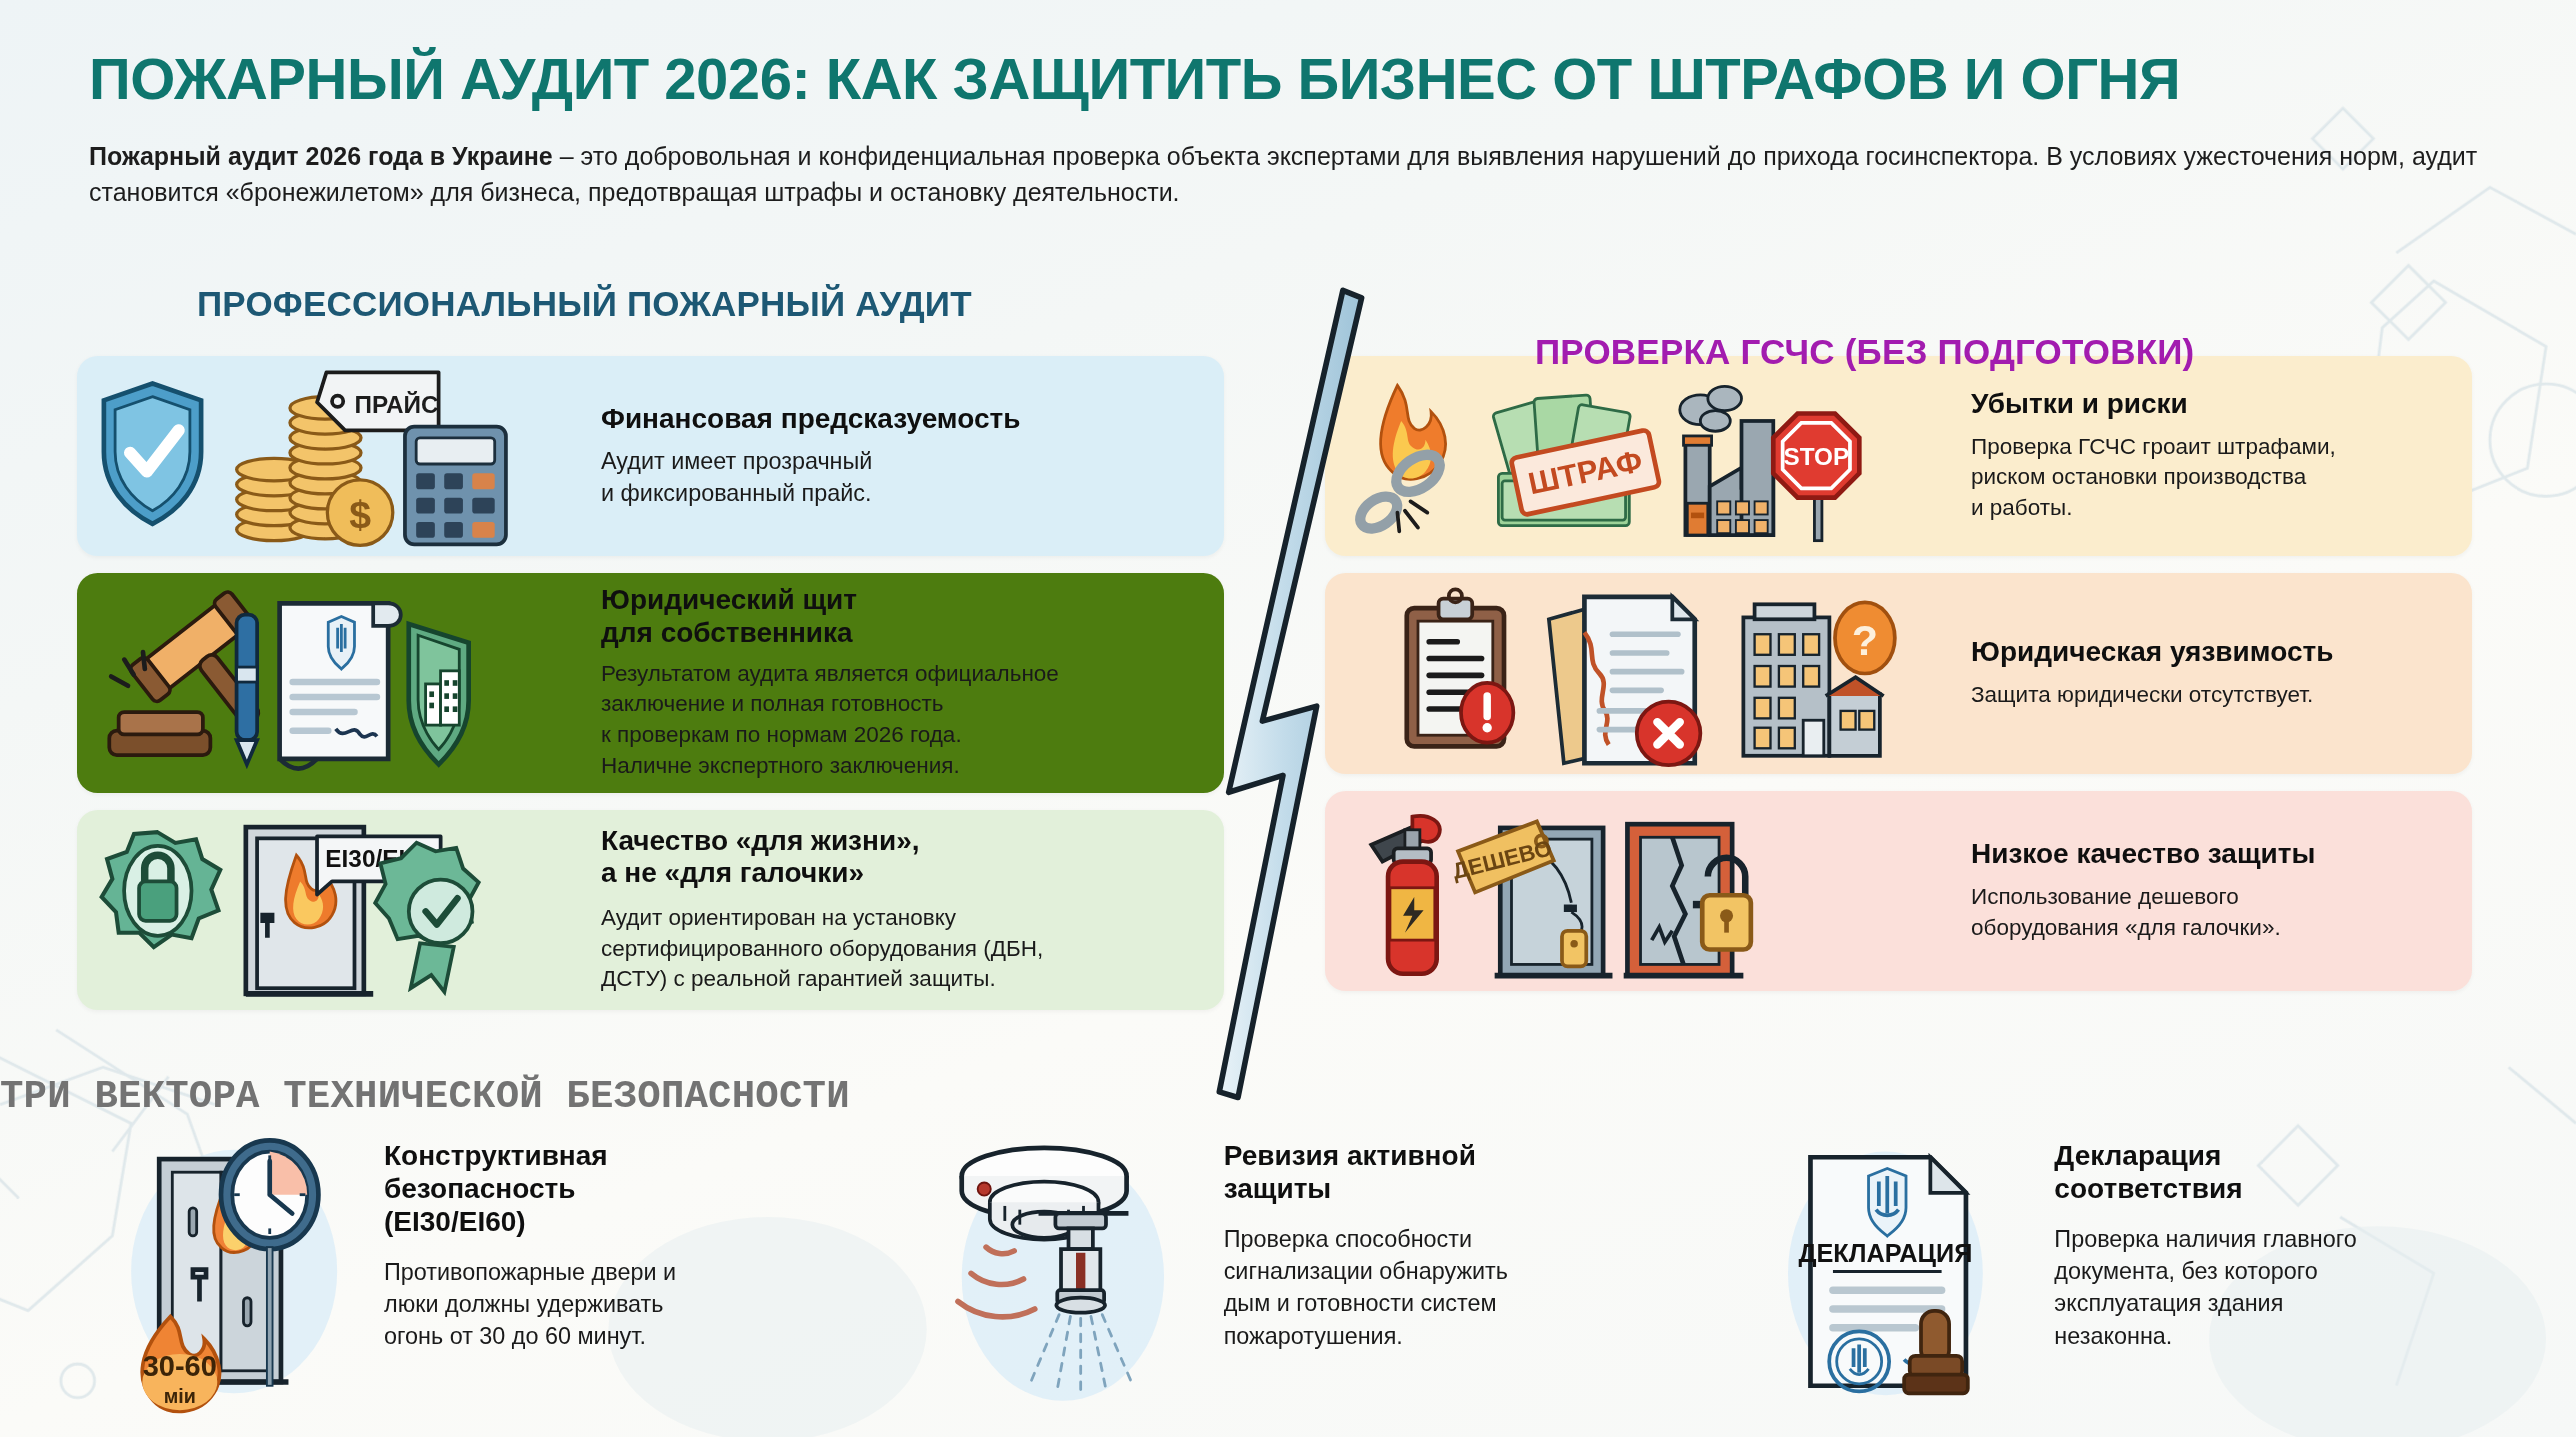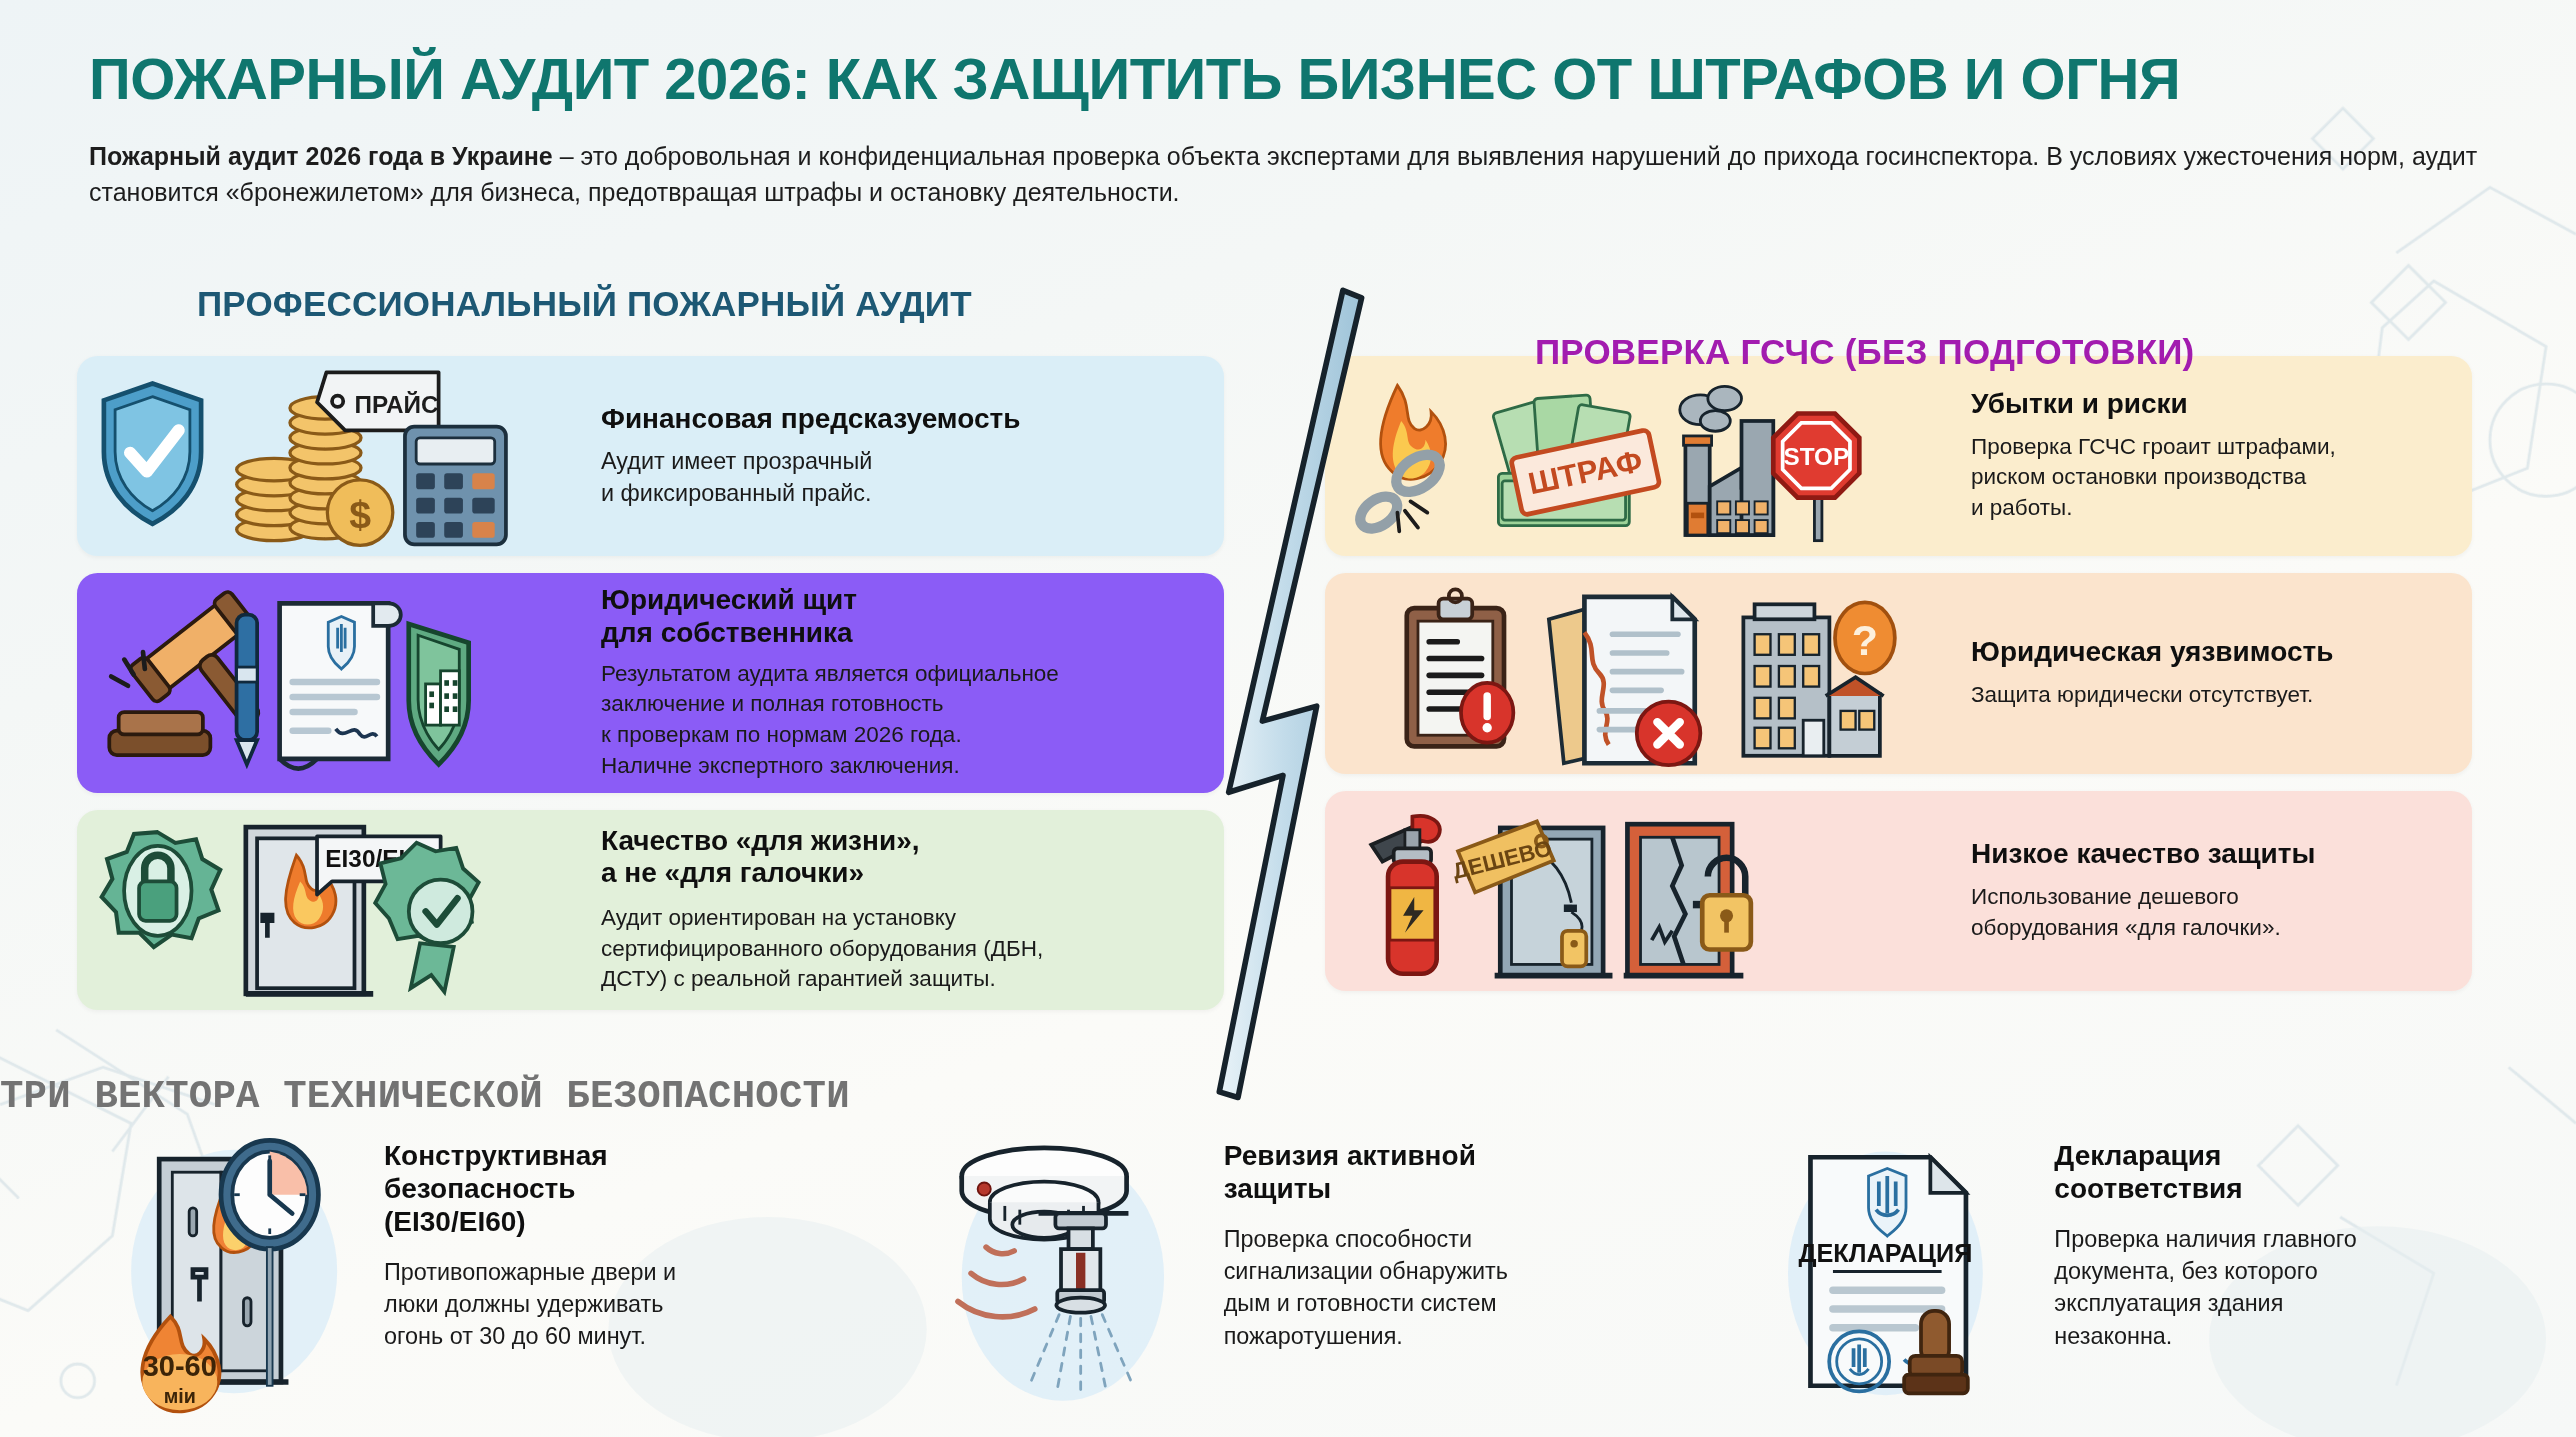--- a/index.html
+++ b/index.html
@@ -185,21 +185,21 @@
         </g>
       </svg>
     </div>
     <div class="txt">
       <div class="c-title">Финансовая предсказуемость</div>
       <div class="c-body" style="white-space:pre-line">Аудит имеет прозрачный
 и фиксированный прайс.</div>
     </div>
   </div>
 
-  <div class="card tall" style="background:#8b5cf6;">
+  <div class="card tall" style="background:#4d7c0f;">
     <div class="art">
       <svg width="487" height="204" viewBox="0 0 520 218">
 
         <g>
           <rect x="14" y="160" width="108" height="26" rx="8" fill="#7b4f2b" stroke="#2b1a0e" stroke-width="4"></rect>
           <rect x="24" y="140" width="90" height="24" rx="6" fill="#a9734a" stroke="#2b1a0e" stroke-width="4"></rect>
           <g transform="rotate(-38 92 76)">
             <rect x="50" y="58" width="108" height="40" rx="8" fill="#f0b068" stroke="#2b1a0e" stroke-width="4"></rect>
             <rect x="36" y="54" width="22" height="48" rx="6" fill="#8a5a33" stroke="#2b1a0e" stroke-width="4"></rect>
             <rect x="150" y="54" width="22" height="48" rx="6" fill="#8a5a33" stroke="#2b1a0e" stroke-width="4"></rect>

